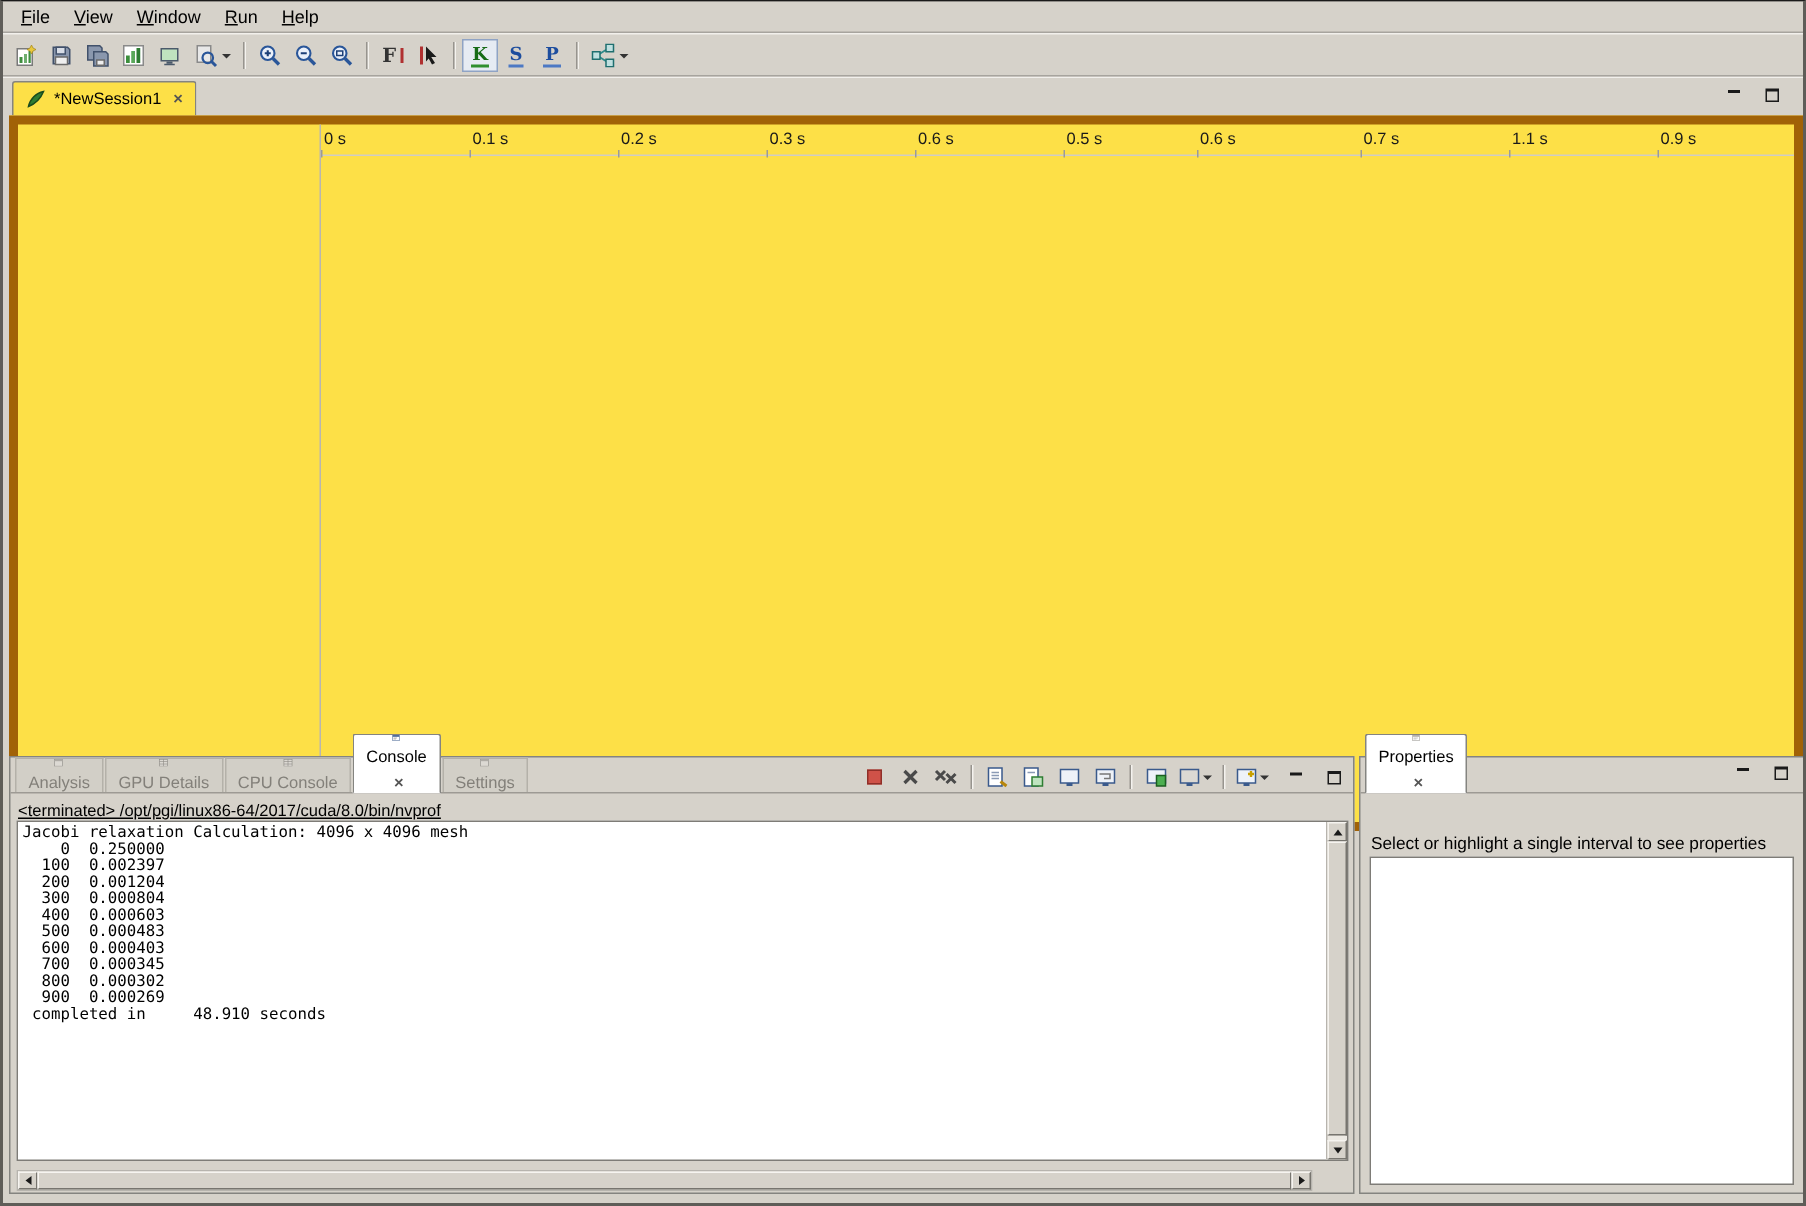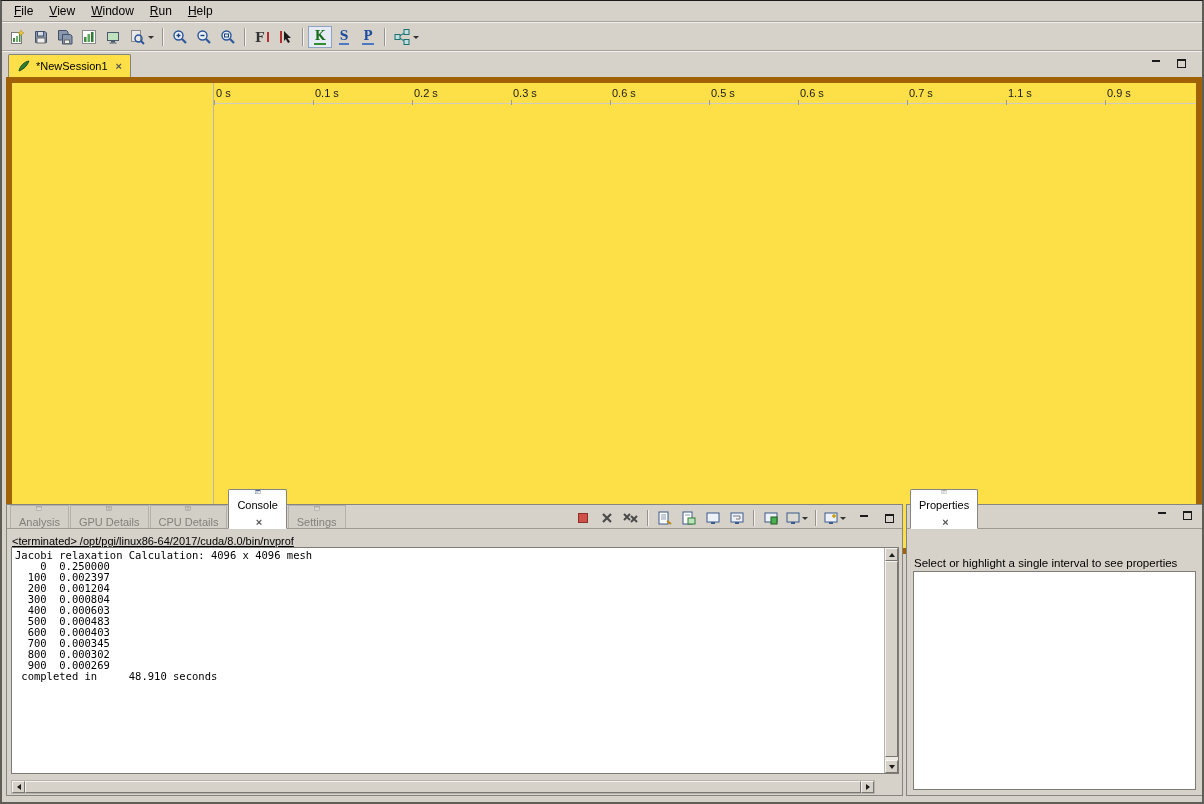--- a/index.html
+++ b/index.html
@@ -276,21 +276,21 @@
           </svg>
         <span>GPU Details</span>
       </div>
       <div class="tab vtab inactive">
         <svg width="14" height="12" viewBox="0 0 14 12">
             <rect x="0.5" y="0.5" width="13" height="11" fill="#dcd9d3" stroke="#8f8c86"></rect>
             <line x1="0.5" y1="4" x2="13.5" y2="4" stroke="#8f8c86"></line>
             <line x1="0.5" y1="8" x2="13.5" y2="8" stroke="#8f8c86"></line>
             <line x1="7" y1="0.5" x2="7" y2="11.5" stroke="#8f8c86"></line>
           </svg>
-        <span>CPU Details</span>
+        <span>CPU Console</span>
       </div>
       <div class="tab vtab active">
         <svg width="14" height="12" viewBox="0 0 14 12">
             <rect x="0.5" y="0.5" width="13" height="11" fill="#fff" stroke="#3a5a8c"></rect>
             <rect x="0.5" y="0.5" width="13" height="3" fill="#3a5a8c"></rect>
             <line x1="2" y1="6" x2="9" y2="6" stroke="#777"></line>
             <line x1="2" y1="8" x2="7" y2="8" stroke="#777"></line>
           </svg>
         <span>Console</span>
         <span class="close-x">×</span>

